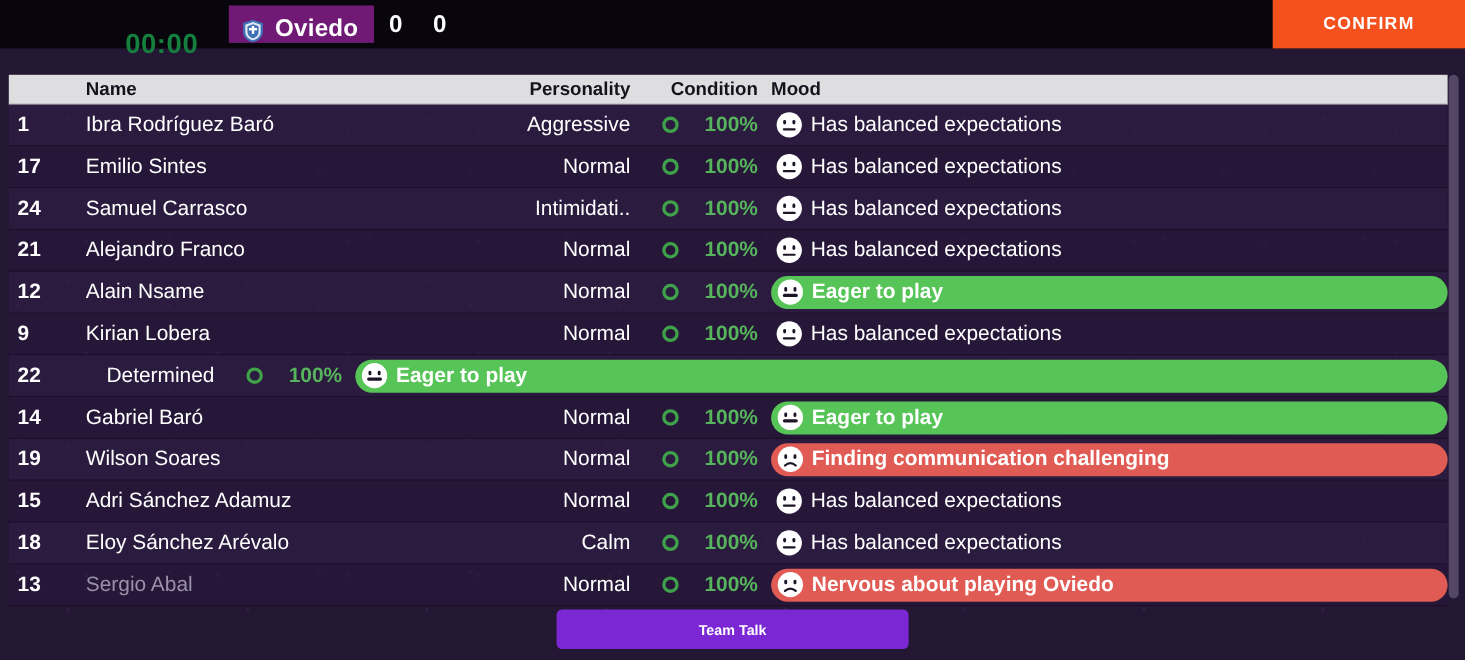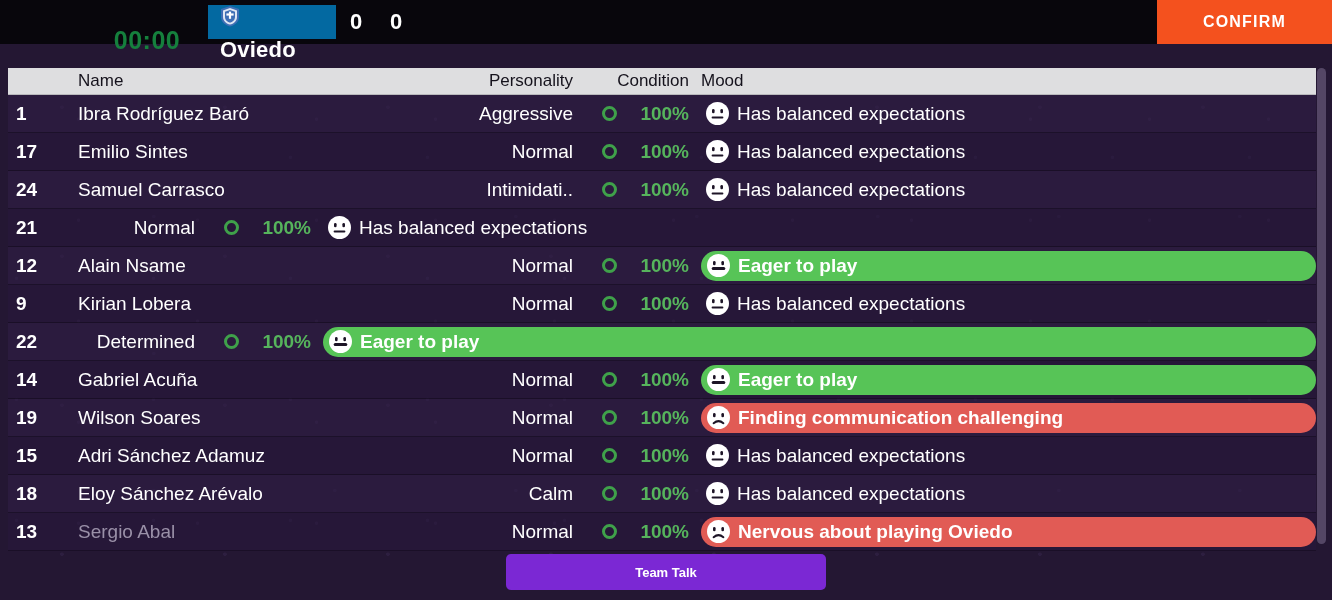--- a/index.html
+++ b/index.html
@@ -30,24 +30,23 @@
   }
   .topbar-center {
     display:flex; align-items:center; gap:0;
     margin-left:86px;
   }
   .clock {
     color:#15803d; font-size:25px; font-weight:bold;
     letter-spacing:0.5px; width:122px; text-align:center;margin-top:36px;
   }
   .team-home {
-    display:flex; align-items:flex-start; gap:10px;
-    background:#0369a1; height:34px; padding:0 14px 0 12px;
+    display:flex; align-items:flex-end; gap:10px;
+    background:#701a75; height:34px; padding:0 14px 0 12px;
     min-width:128px;
-    flex-direction:column;
   }
   .team-home .tname {
     color:#ffffff; font-size:22px; font-weight:bold; letter-spacing:0.2px;
   }
   .score {
     color:#ffffff; font-size:22px; font-weight:bold;
     width:40px; text-align:center;
   }
   .team-away {
     display:flex; align-items:center; justify-content:space-between; gap:14px;
@@ -76,21 +75,21 @@
   
   .table-wrap {
     position:absolute; left:8px; top:68px; width:1308px; height:476px;
   }
   .thead {
     height:27px; background:#dedee0;
     display:flex; align-items:center;
     border-bottom:1px solid #b9b9bc;
   }
   .thead .h {
-    color:#15121c; font-size:17px; font-weight:normal;
+    color:#15121c; font-size:17px; font-weight:bold;
   }
   .col-num   { width:70px; flex:0 0 70px; padding-left:6px; }
   .col-name  { width:378px; flex:0 0 378px; }
   .col-pers  { width:117px; flex:0 0 117px; text-align:right; }
   .col-cond  { width:124px; flex:0 0 124px; text-align:right; padding-right:8px; }
   .col-mood  { flex:1 1 auto; padding-left:4px; }
 
   .rows { position:relative; }
   .row {
     height:38px; display:flex; align-items:center;
@@ -267,20 +266,21 @@
                 <rect x="7.0" y="8" width="2.6" height="4.2" rx="1.3" fill="#1d1426"></rect>
                 <rect x="15.4" y="8" width="2.6" height="4.2" rx="1.3" fill="#1d1426"></rect>
                 <path fill="none" stroke="#1d1426" stroke-width="2" stroke-linecap="round" d="M7.6 16.6 H17.4"></path>
               </svg>
               <span class="mood-text">Has balanced expectations</span>
             </div>
           </div>
         </div>
         <div class="row even">
           <div class="cell-num">21</div>
+          <div class="cell-name">Alejandro Franco</div>
           <div class="cell-pers">Normal</div>
           <div class="cell-cond">
             <span class="cond-ring"></span>
             <span class="cond-val">100%</span>
           </div>
           <div class="cell-mood">
             <div class="mood-inner plain">
               <svg viewBox="0 0 25 25" width="25" height="25" class="face">
                 <circle cx="12.5" cy="12.5" r="11.5" fill="#ffffff"></circle>
                 <rect x="7.0" y="8" width="2.6" height="4.2" rx="1.3" fill="#1d1426"></rect>
@@ -345,21 +345,21 @@
                 <rect x="7.0" y="8" width="2.6" height="4.2" rx="1.3" fill="#1d1426"></rect>
                 <rect x="15.4" y="8" width="2.6" height="4.2" rx="1.3" fill="#1d1426"></rect>
                 <path fill="none" stroke="#1d1426" stroke-width="3" stroke-linecap="round" d="M7.2 15.6 H17.8"></path>
               </svg>
               <span class="mood-text">Eager to play</span>
             </div>
           </div>
         </div>
         <div class="row even">
           <div class="cell-num">14</div>
-          <div class="cell-name">Gabriel Acuña</div>
+          <div class="cell-name">Gabriel Baró</div>
           <div class="cell-pers">Normal</div>
           <div class="cell-cond">
             <span class="cond-ring"></span>
             <span class="cond-val">100%</span>
           </div>
           <div class="cell-mood">
             <div class="mood-inner good">
               <svg viewBox="0 0 25 25" width="25" height="25" class="face">
                 <circle cx="12.5" cy="12.5" r="11.5" fill="#ffffff"></circle>
                 <rect x="7.0" y="8" width="2.6" height="4.2" rx="1.3" fill="#1d1426"></rect>

